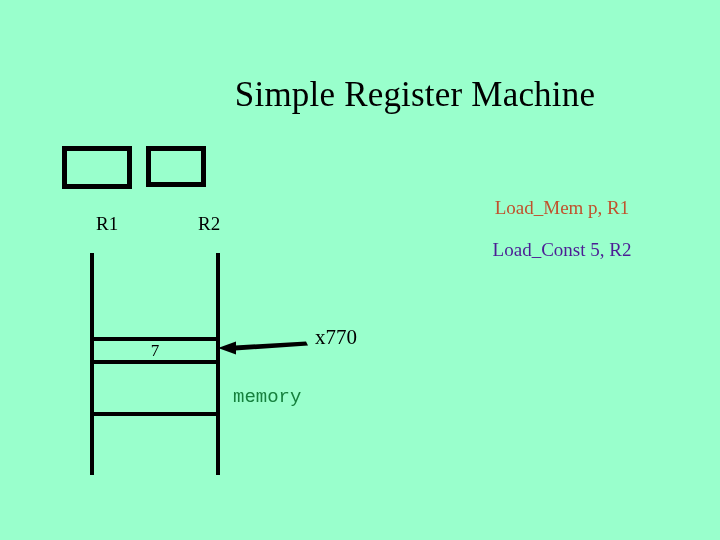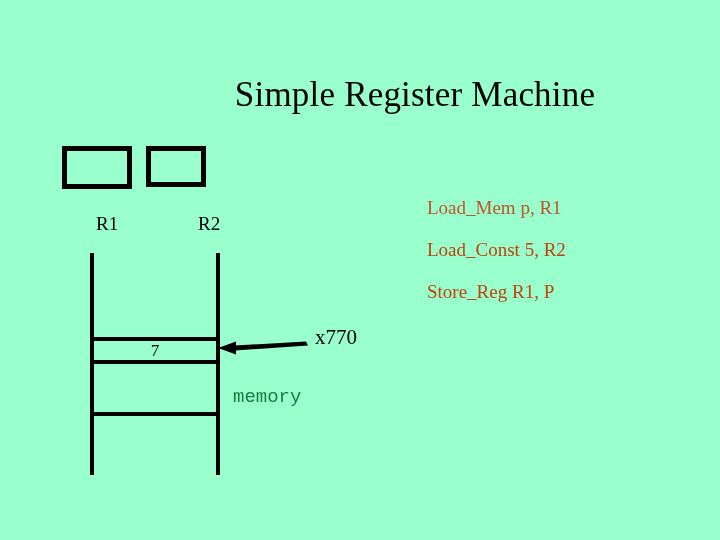--- a/index.html
+++ b/index.html
@@ -117,25 +117,26 @@
     color: #000000;
     white-space: nowrap;
   }
 
   
   #instruction-list {
     position: absolute;
     left: 427px;
     top: 197px;
     width: 270px;
+    text-align: center;
   }
   .instruction-item {
     font-size: 19px;
     line-height: 22px;
-    color: #c2410c;
+    color: #4c1d95;
     margin-bottom: 20px;
     white-space: nowrap;
   }
 </style>
 </head>
 <body>
 
 <div id="slide">
 
   <div id="slide-title">Simple Register Machine</div>
@@ -157,16 +158,15 @@
   <svg id="pointer-arrow" viewBox="0 0 92 24">
     <polygon points="0,12 18,5.5 18,18.5" fill="#000000"></polygon>
     <polygon points="17,9.5 88,5.5 90,9.5 17,14.5" fill="#000000"></polygon>
   </svg>
 
   <div id="address-label">x770</div>
 
   <div id="instruction-list">
     <div class="instruction-item" style="color:#c0522d">Load_Mem p, R1</div>
     <div class="instruction-item">Load_Const 5, R2</div>
-    <div class="instruction-item">Store_Reg R1, P</div>
   </div>
 
 </div>
 
 </body></html>

